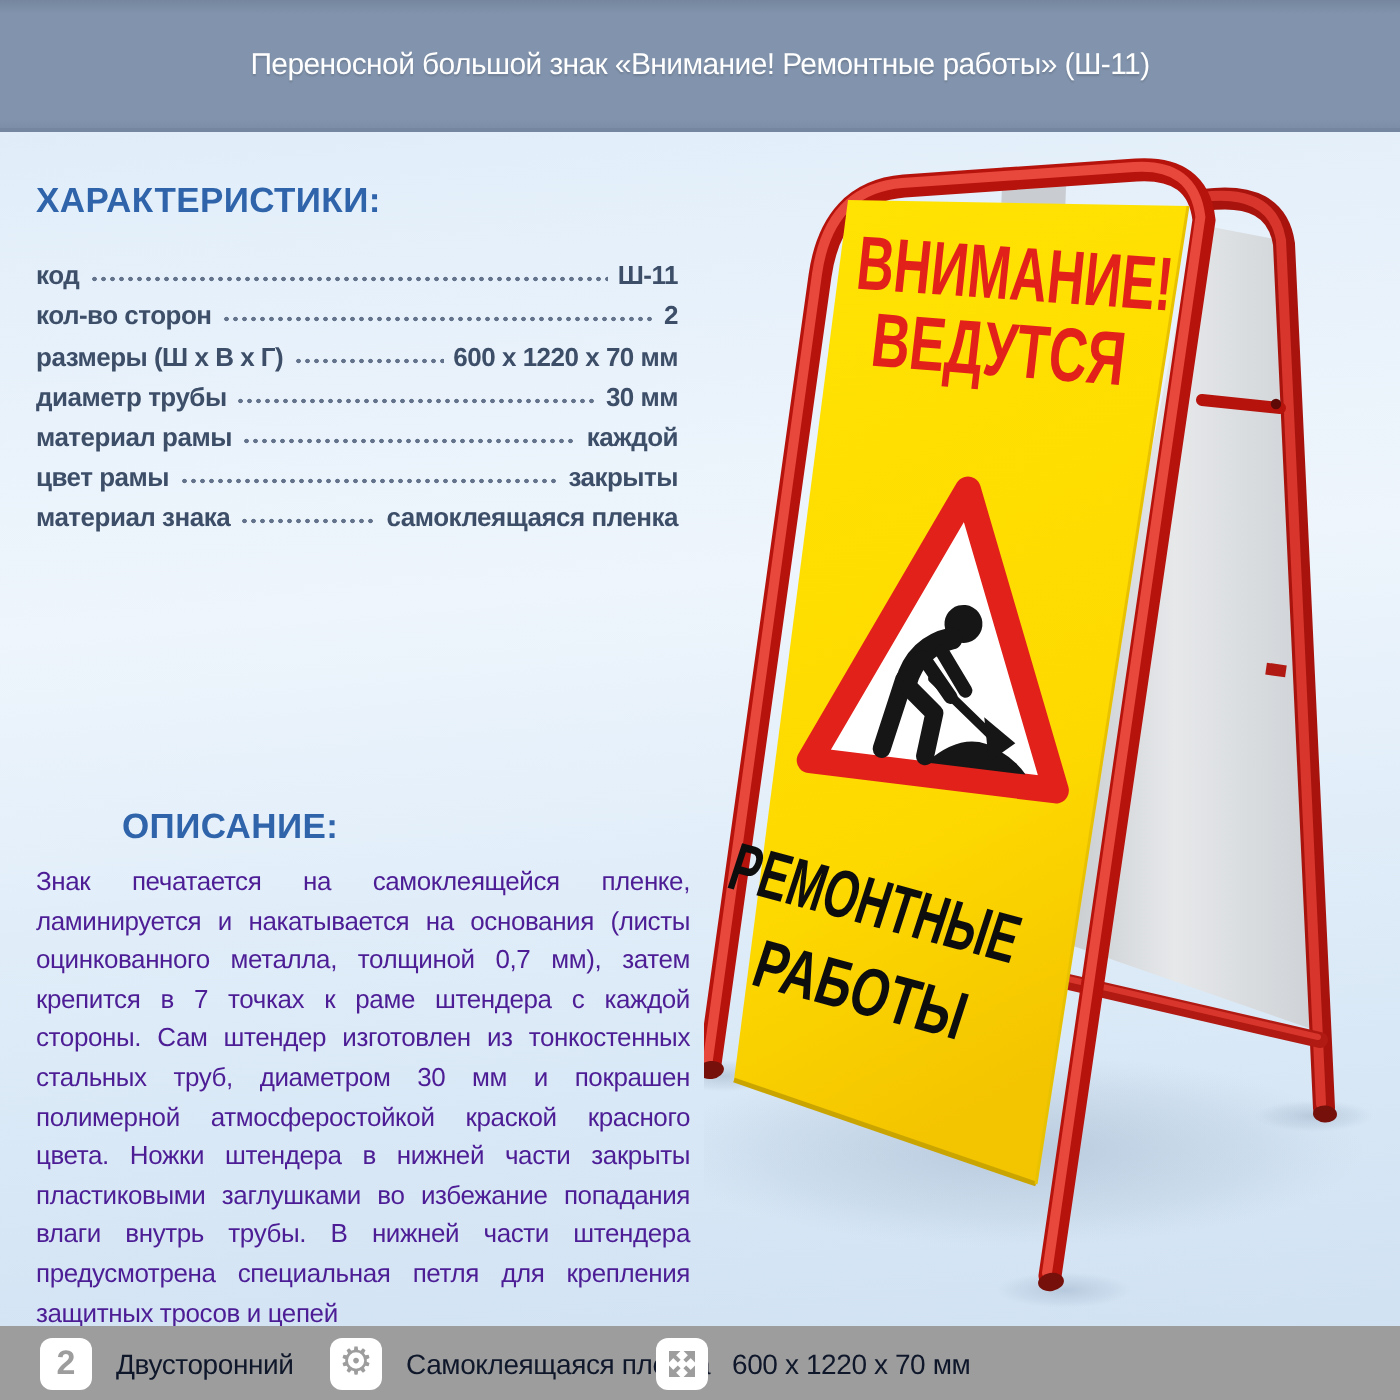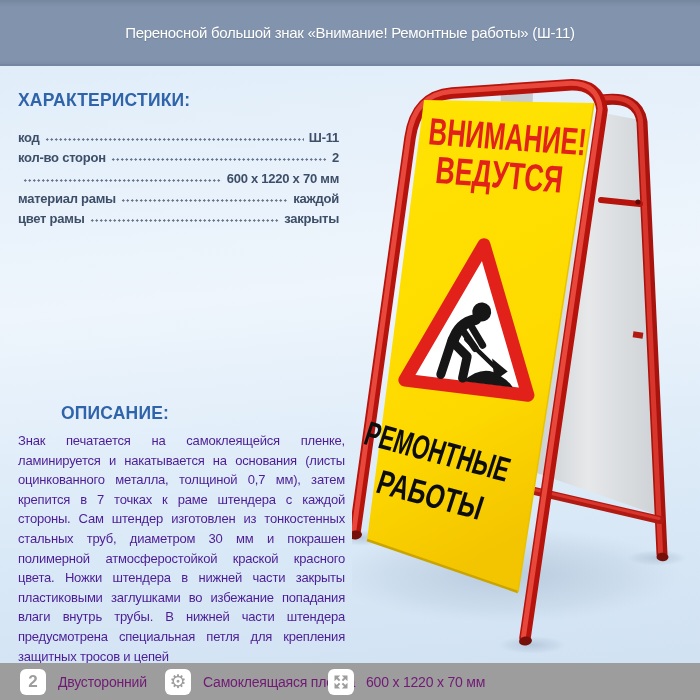--- a/index.html
+++ b/index.html
@@ -48,21 +48,21 @@
     position:absolute;left:0;bottom:0;width:700px;height:37px;background:#9d9d9d;
   }
   .footer-item{position:absolute;top:0;height:37px;display:flex;align-items:center;gap:12px;}
   .footer-icon{
     width:26px;height:26px;background:#ffffff;border-radius:6px;
     display:flex;align-items:center;justify-content:center;flex:0 0 auto;
     color:#9d9d9d;
   }
   .footer-icon.two{font-size:17px;font-weight:700;font-family:"Liberation Sans",sans-serif;}
   .footer-icon.gear{font-size:19px;font-family:"DejaVu Sans",sans-serif;line-height:1;}
-  .footer-label{color:#701a75;font-size:14px;letter-spacing:-0.2px;white-space:nowrap;}
+  .footer-label{color:#0f172a;font-size:14px;letter-spacing:-0.2px;white-space:nowrap;}
   #footer-item-1{left:20px;}
   #footer-item-2{left:165px;}
   #footer-item-3{left:328px;}
   
   .sign-wrap{position:absolute;left:352px;top:70px;width:348px;height:596px;}
 </style>
 </head>
 <body>
 
 <div class="header">
@@ -76,32 +76,43 @@
     <span class="spec-label">код</span>
     <span class="spec-leader"></span>
     <span class="spec-value">Ш-11</span>
   </div>
   <div class="spec-row">
     <span class="spec-label">кол-во сторон</span>
     <span class="spec-leader"></span>
     <span class="spec-value">2</span>
   </div>
   <div class="spec-row">
+    <span class="spec-label">размеры (Ш х В х Г)</span>
     <span class="spec-leader"></span>
     <span class="spec-value">600 х 1220 х 70 мм</span>
   </div>
   <div class="spec-row">
+    <span class="spec-label">диаметр трубы</span>
+    <span class="spec-leader"></span>
+    <span class="spec-value">30 мм</span>
+  </div>
+  <div class="spec-row">
     <span class="spec-label">материал рамы</span>
     <span class="spec-leader"></span>
     <span class="spec-value">каждой</span>
   </div>
   <div class="spec-row">
     <span class="spec-label">цвет рамы</span>
     <span class="spec-leader"></span>
     <span class="spec-value">закрыты</span>
+  </div>
+  <div class="spec-row">
+    <span class="spec-label">материал знака</span>
+    <span class="spec-leader"></span>
+    <span class="spec-value">самоклеящаяся пленка</span>
   </div>
 </div>
 
 <div class="section-heading" id="description-heading">ОПИСАНИЕ:</div>
 <div class="description-text">Знак печатается на самоклеящейся пленке, ламинируется и накатывается на основания (листы оцинкованного металла, толщиной 0,7 мм), затем крепится в 7 точках к раме штендера с каждой стороны. Сам штендер изготовлен из тонкостенных стальных труб, диаметром 30 мм и покрашен полимерной атмосферостойкой краской красного цвета. Ножки штендера в нижней части закрыты пластиковыми заглушками во избежание попадания влаги внутрь трубы. В нижней части штендера предусмотрена специальная петля для крепления защитных тросов и цепей</div>
 
 <div class="sign-wrap">
   <svg width="348" height="596" viewBox="0 0 348 596">
     <defs>
       <radialGradient id="shadowGrad" cx="50%" cy="50%" r="50%">

